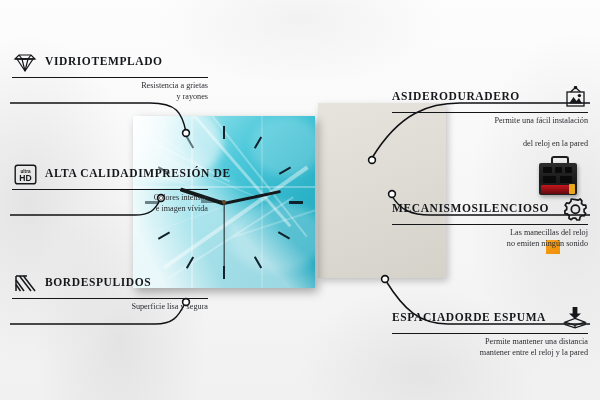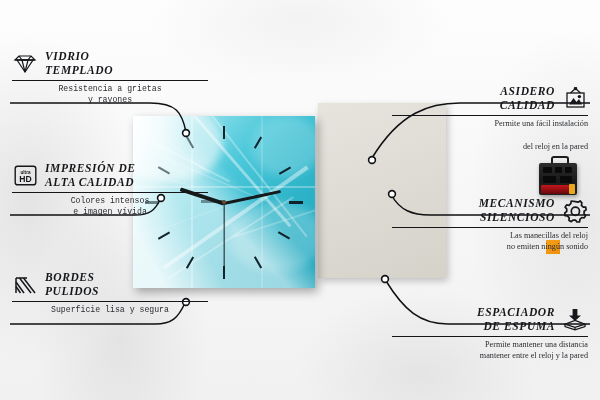--- a/index.html
+++ b/index.html
@@ -58,34 +58,34 @@
   .hanger{position:absolute;left:233px;top:53px;width:14px;height:9px;
     border:2px solid #1d1d1d;border-bottom:none;border-radius:3px 3px 0 0;background:transparent;}
   .foam{position:absolute;left:228px;top:137px;width:14px;height:14px;
     background:linear-gradient(145deg,#f6a01a 0%,#ef8f0b 100%);
     box-shadow:2px 2px 0 rgba(235,235,230,.9);}
 
   
   .feat{position:absolute;width:196px;}
   .feat .head{display:flex;align-items:center;gap:7px;}
   .feat.right .head{flex-direction:row;justify-content:flex-end;margin-top:35px;}
-  .titlewrap{display:flex;flex-direction:column;font-style:italic;}
+  .titlewrap{display:flex;flex-direction:row;}
   .ttl{
     font-family:"Liberation Serif", serif;
     font-weight:bold;font-size:11.5px;letter-spacing:.6px;color:#15171a;
     line-height:13.5px;white-space:nowrap;
   }
   .feat.left .ttl{text-align:left;}
   .feat.right .ttl{text-align:right;}
   .rule{height:1.4px;background:#14161a;margin-top:3px;width:100%;}
   .sub{
     font-family:"Liberation Serif", serif;
     font-size:8.2px;line-height:10.2px;color:#2a2c30;margin-top:3px;white-space:nowrap;
   }
-  .feat.left .sub{text-align:center;font-family:Liberation Mono, monospace;}
+  .feat.left .sub{text-align:right;}
   .feat.right .sub{text-align:right;}
   .ico{width:26px;height:24px;flex:0 0 26px;display:flex;align-items:center;justify-content:center;}
   .ico svg{display:block;}
 
   svg.lines{position:absolute;left:0;top:0;width:600px;height:400px;pointer-events:none;}
 </style>
 </head>
 <body>
 
 <div id="stage">
@@ -194,22 +194,22 @@
   <div class="feat left" style="left:12px;top:162px;">
     <div class="head">
       <div class="ico">
         <svg width="25" height="23" viewBox="0 0 25 23">
           <rect x="2.2" y="2.2" width="20.6" height="18.6" rx="2.4" fill="none" stroke="#15171a" stroke-width="1.4"></rect>
           <text x="12.5" y="10.2" font-family="Liberation Sans, sans-serif" font-size="4.6" font-weight="bold" fill="#15171a" text-anchor="middle">ultra</text>
           <text x="12.5" y="18" font-family="Liberation Sans, sans-serif" font-size="8.6" font-weight="bold" fill="#15171a" text-anchor="middle">HD</text>
         </svg>
       </div>
       <div class="titlewrap">
+        <div class="ttl">ALTA CALIDAD</div>
         <div class="ttl">IMPRESIÓN DE</div>
-        <div class="ttl">ALTA CALIDAD</div>
       </div>
     </div>
     <div class="rule"></div>
     <div class="sub">Colores intensos</div>
     <div class="sub" style="margin-top:0;">e imagen vívida</div>
   </div>
 
   <div class="feat left" style="left:12px;top:271px;">
     <div class="head">
       <div class="ico">
@@ -228,21 +228,21 @@
       </div>
     </div>
     <div class="rule"></div>
     <div class="sub">Superficie lisa y segura</div>
   </div>
 
   <div class="feat right" style="left:392px;top:50px;">
     <div class="head">
       <div class="titlewrap" style="flex:1;">
         <div class="ttl">ASIDERO</div>
-        <div class="ttl">CALIDAD</div>
+        <div class="ttl">DURADERO</div>
       </div>
       <div class="ico">
         <svg width="25" height="23" viewBox="0 0 25 23" fill="none" stroke="#15171a" stroke-width="1.3">
           <path d="M12.5 1.5 L7.5 6"></path>
             <path d="M12.5 1.5 L17.5 6"></path>
           <circle cx="12.5" cy="1.6" r="1.1" fill="#15171a"></circle>
           <rect x="4" y="6" width="17" height="14"></rect>
           <path d="M6 17.5 L10.5 11 L13.5 15 L16 12 L19 17.5 Z" fill="#15171a" stroke="none"></path>
           <circle cx="16.4" cy="9.6" r="1.7" fill="#15171a" stroke="none"></circle>
         </svg>

